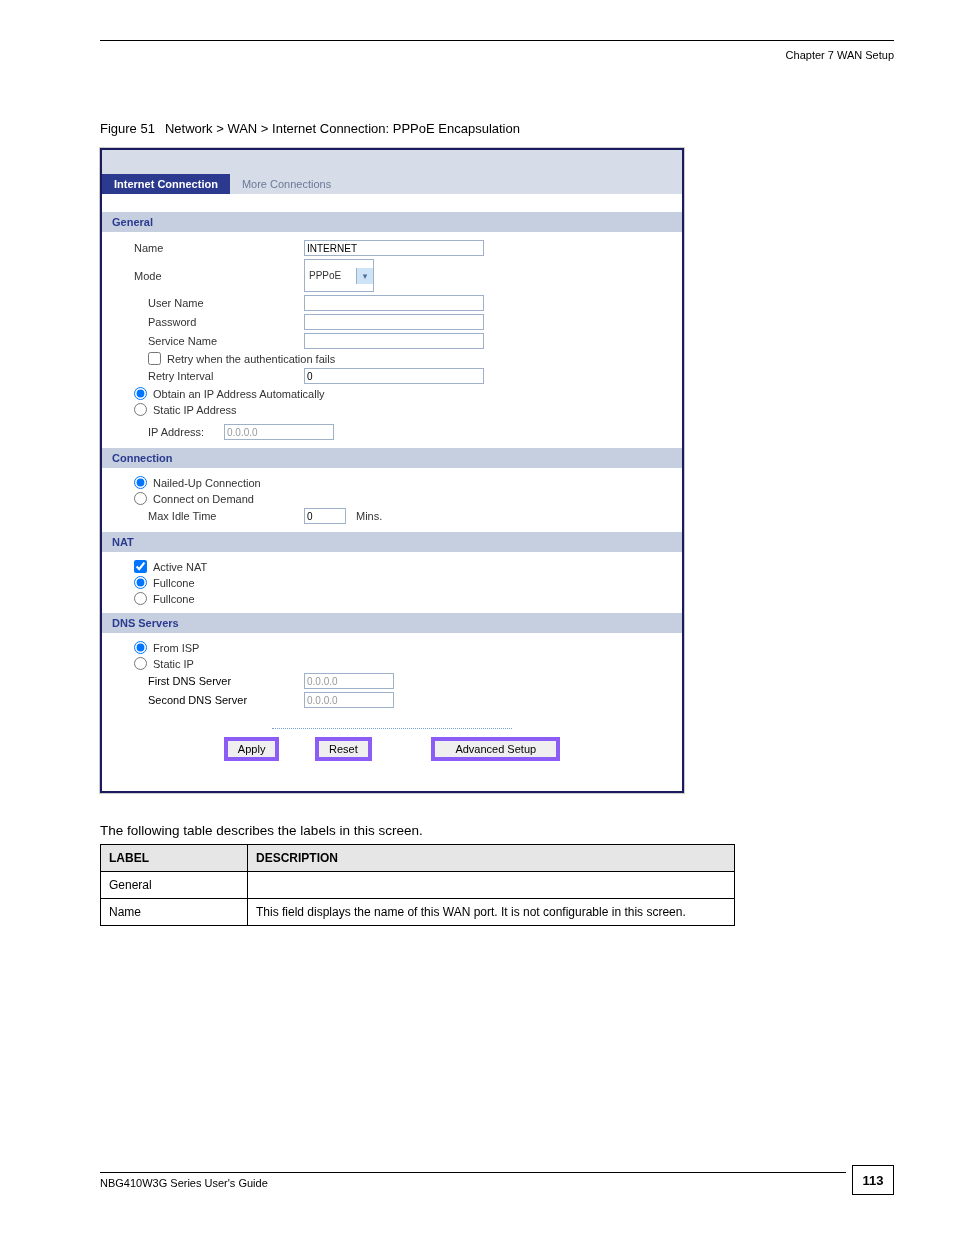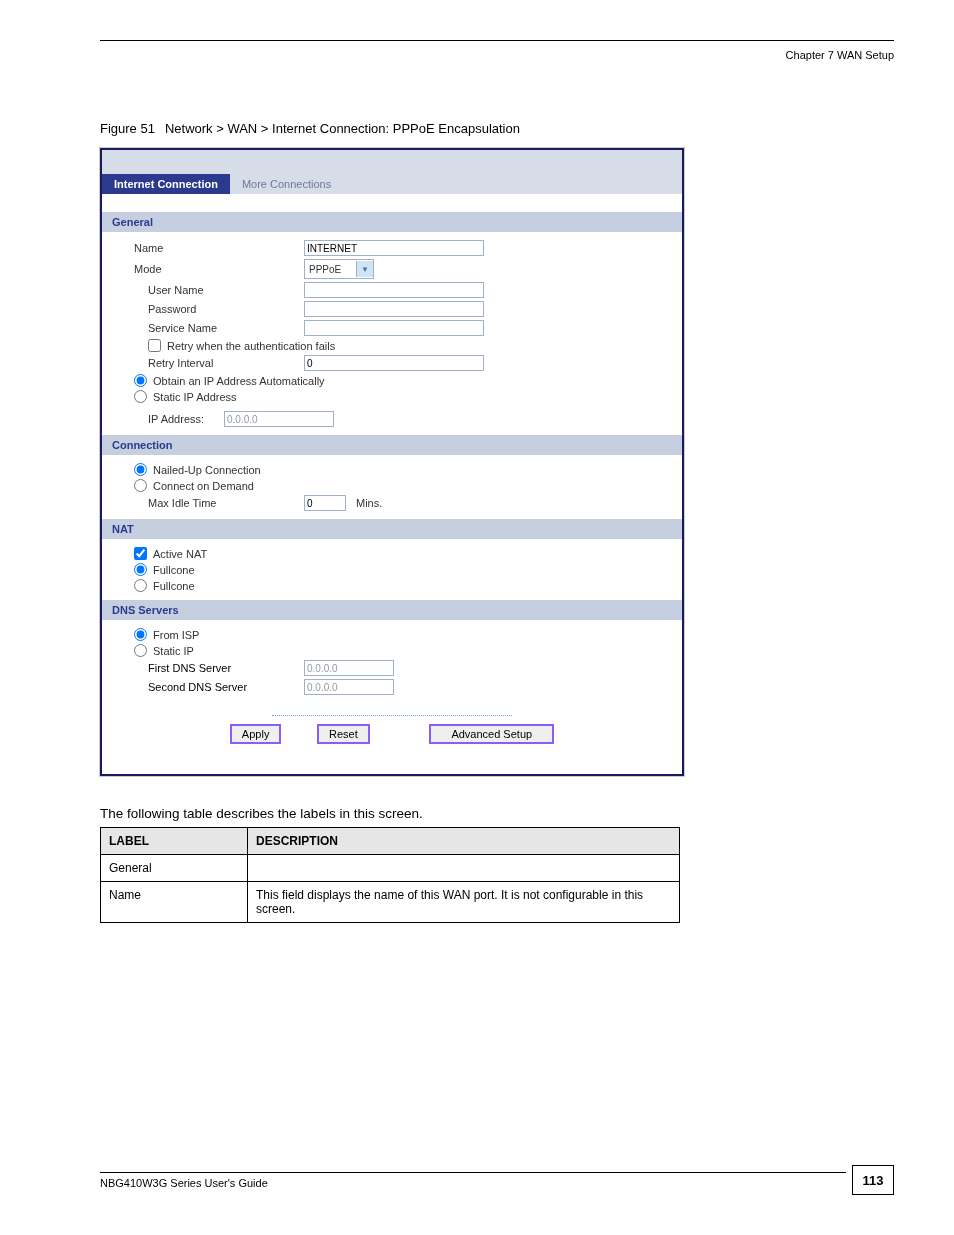--- a/index.html
+++ b/index.html
@@ -94,21 +94,21 @@
     box-sizing: border-box;
   }
   .text-input.small {
     width: 42px;
   }
   .text-input.disabled {
     color: #999;
   }
   .dropdown {
     border: 1px solid #9fb0c9;
-    height: 20px;
+    height: 33px;
     width: 70px;
     font-size: 10px;
     background: #fff;
     display: inline-flex;
     align-items: center;
     justify-content: space-between;
     padding-left: 4px;
     box-sizing: border-box;
   }
   .dropdown .arrow {
@@ -157,21 +157,21 @@
   .button-separator {
     width: 240px;
     margin: 20px auto 8px auto;
     border-top: 1px dotted #6fa3d9;
   }
   .button-row {
     text-align: center;
     padding-bottom: 10px;
   }
   .btn {
-    border: 2px solid #8b5cf6;
+    border: 4px solid #8b5cf6;
     background: #efefef;
     font-size: 11px;
     padding: 2px 10px;
     margin: 0 16px;
     cursor: pointer;
   }
   .btn.adv {
     padding: 2px 20px;
     margin-left: 40px;
   }
@@ -179,21 +179,21 @@
     font-size: 13.5px;
     margin: 28px 0 6px 0;
   }
   .table-caption {
     font-weight: bold;
     font-size: 13px;
     margin: 14px 0 6px 0;
   }
   table.desc {
     border-collapse: collapse;
-    width: 580px;
+    width: 635px;
   }
   table.desc th, table.desc td {
     border: 1px solid #000;
     font-size: 12px;
     padding: 6px 8px;
     text-align: left;
     vertical-align: top;
   }
   table.desc th {
     background: #e6e6e6;

